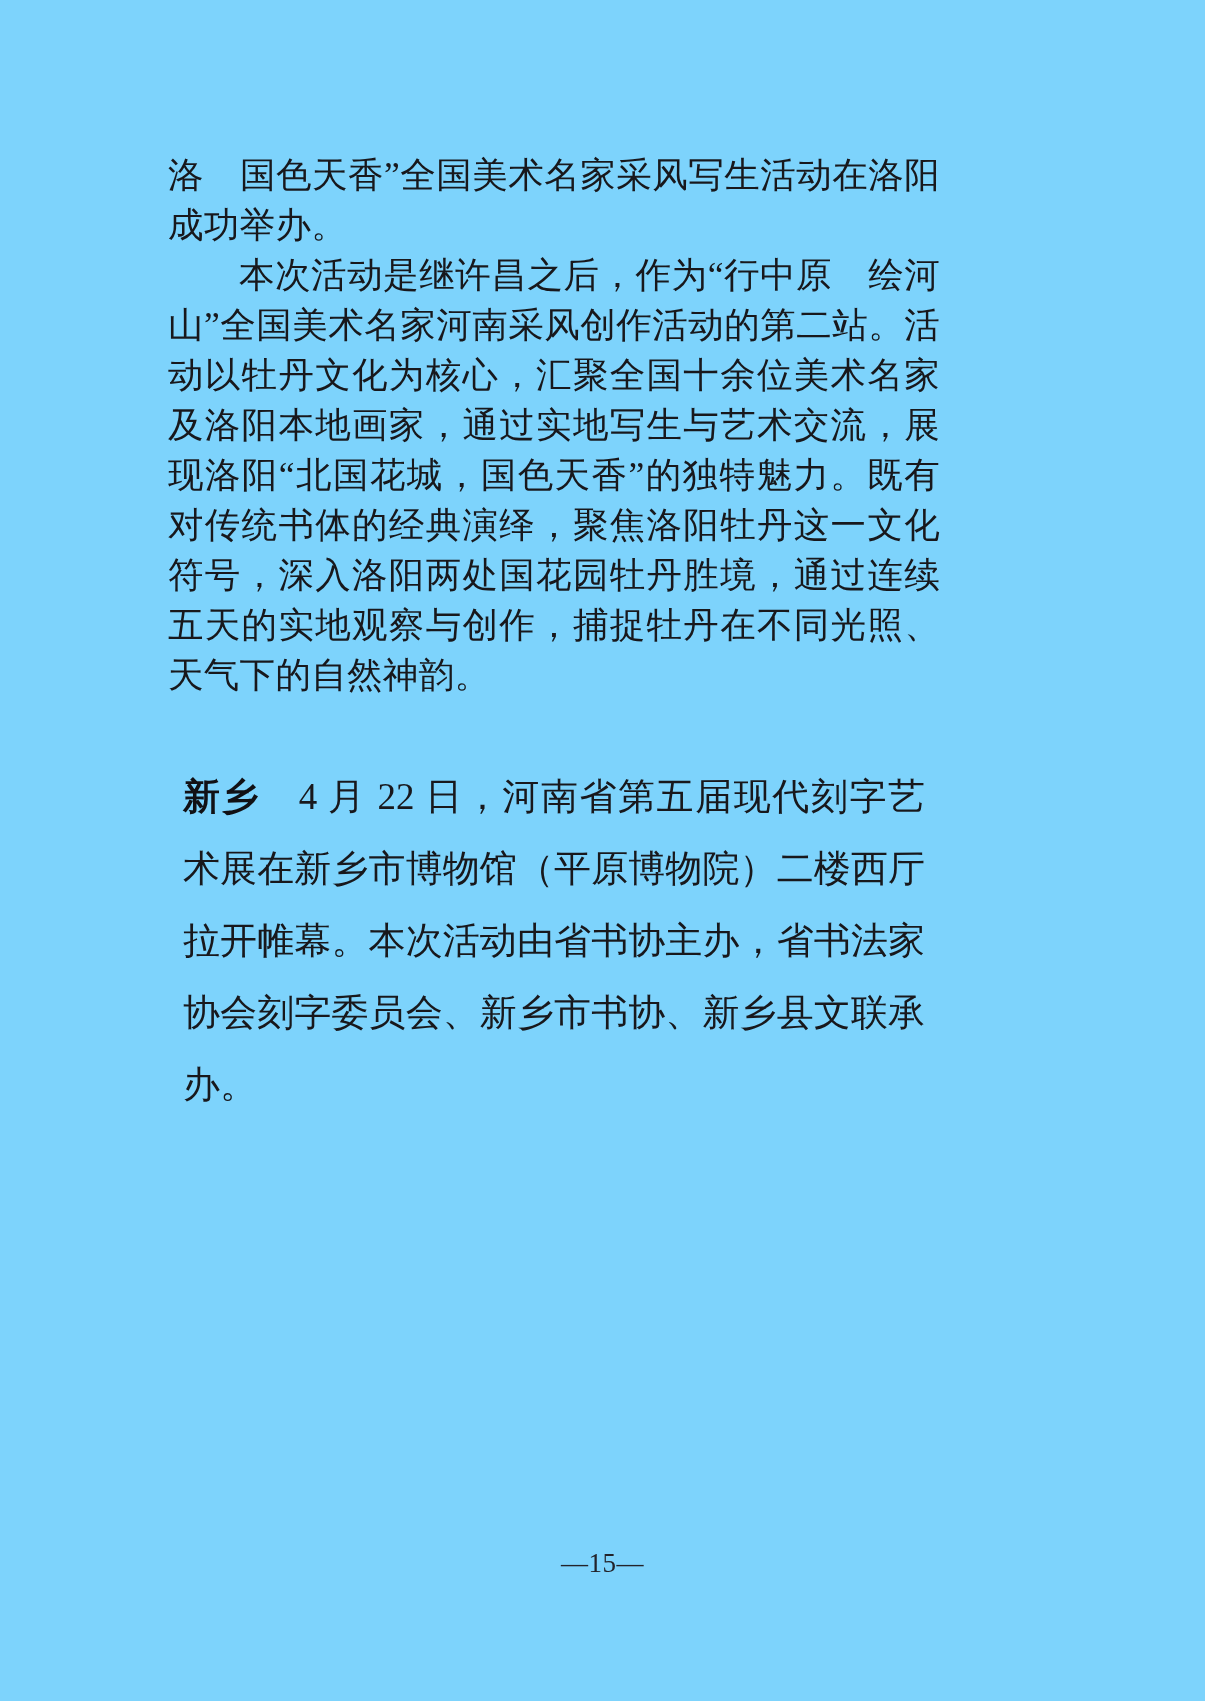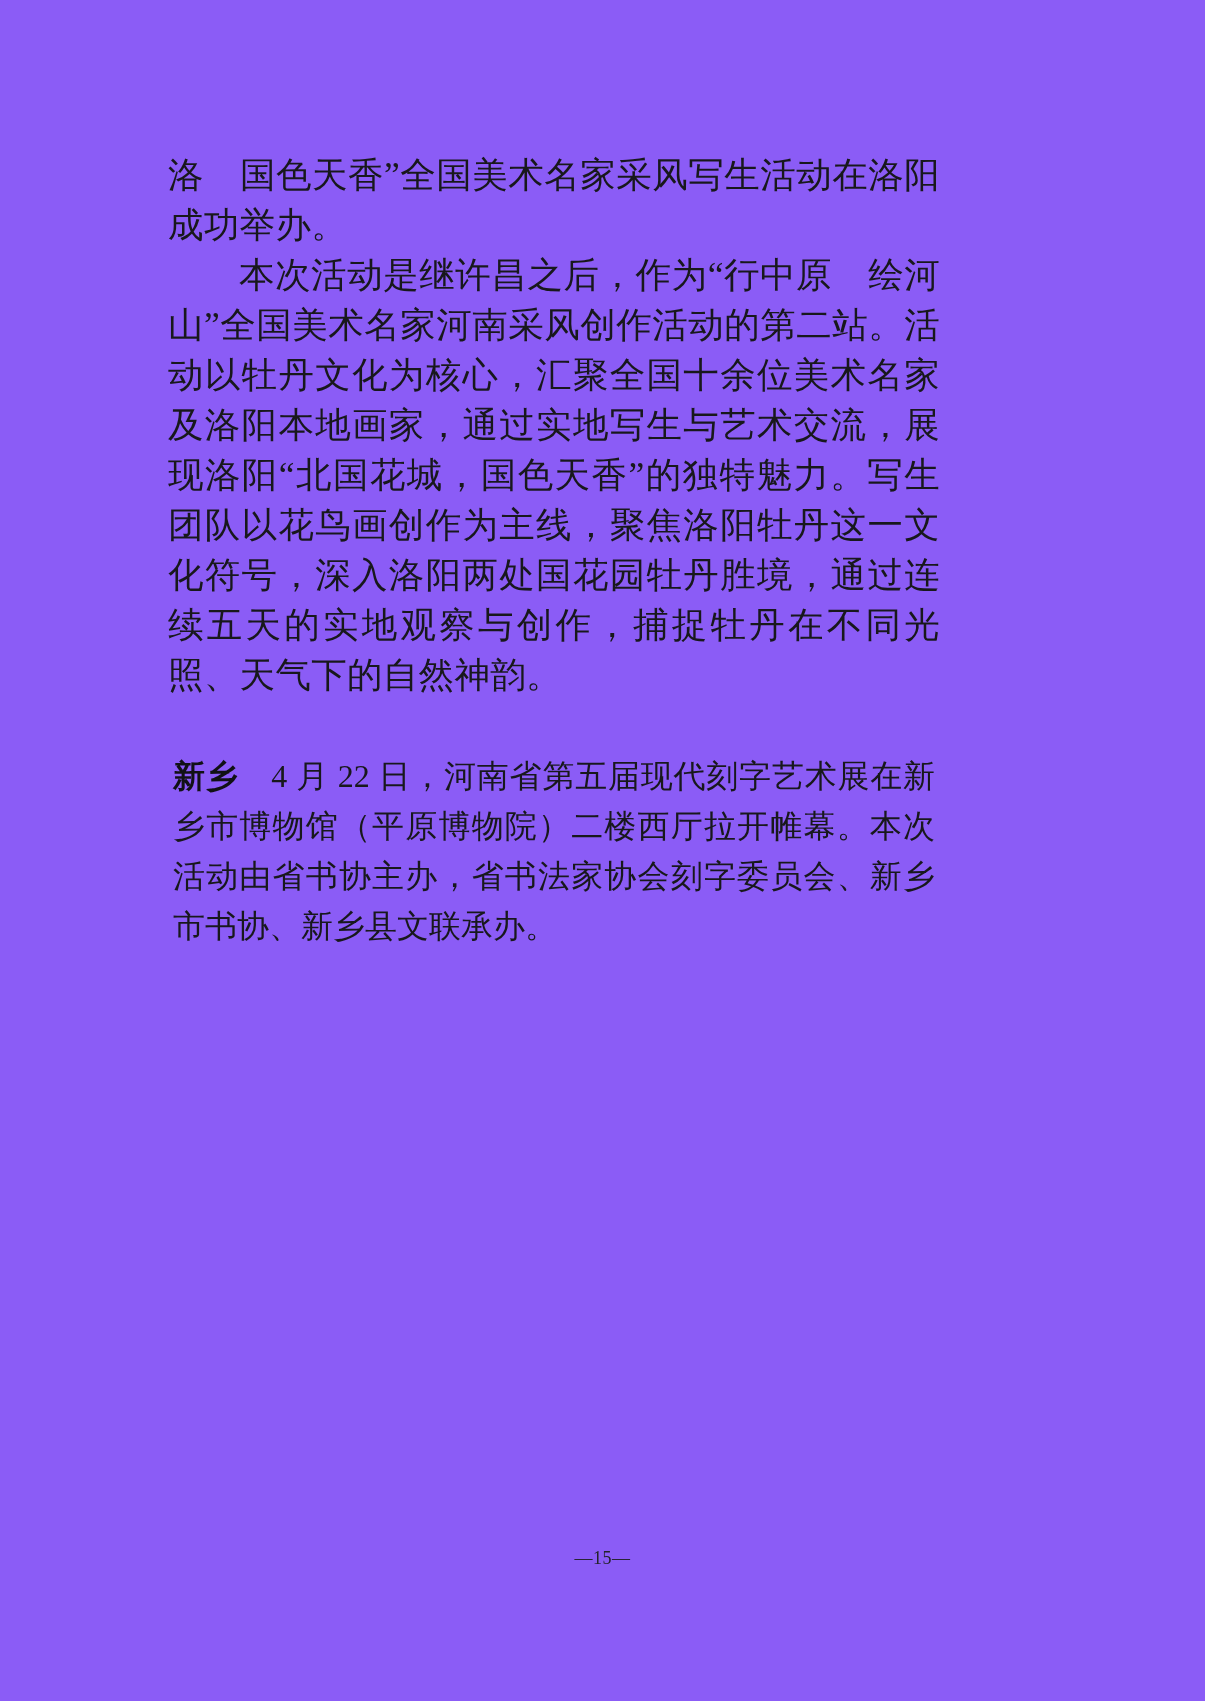--- a/index.html
+++ b/index.html
@@ -15,21 +15,21 @@
     position: relative;
     overflow: hidden;
   }
 
   .page {
     position: absolute;
     left: 0;
     top: 0;
     width: 1205px;
     height: 1701px;
-    background: #8b5cf6;
+    background: #7dd3fc;
   }
 
   .content {
     position: absolute;
     left: 168px;
     top: 150px;
     width: 772px;
   }
 
   
@@ -65,24 +65,24 @@
     word-break: break-all;
     margin: 0;
     font-family: "Liberation Sans", "DejaVu Sans", sans-serif;
     font-weight: bold;
     font-size: 35.5px;
     line-height: 50px;
   }
 
   
   .mixed-line {
-    margin: 5px;
+    margin: 15px;
     font-family: "Liberation Serif", "DejaVu Serif", serif;
-    font-size: 32px;
-    line-height: 50px;
+    font-size: 37px;
+    line-height: 72px;
     text-align: justify;
     text-justify: inter-character;
     word-break: break-all;
     color: #18181c;
   }
   .mixed-line .lead {
     font-family: "Liberation Sans", "DejaVu Sans", sans-serif;
     font-weight: bold;
     color: #111115;
   }
@@ -91,35 +91,35 @@
     margin: 0;
   }
 
   .footer {
     position: absolute;
     left: 0;
     top: 1548px;
     width: 1205px;
     text-align: center;
     font-family: "Liberation Serif", "DejaVu Serif", serif;
-    font-size: 18px;
+    font-size: 27px;
     color: #23232a;
     letter-spacing: 0.5px;
   }
 </style>
 </head>
 <body>
 
 <div class="page">
 
   <div class="content">
 
     <p class="para cont">洛　国色天香”全国美术名家采风写生活动在洛阳成功举办。</p>
 
-    <p class="para indent para-tight">本次活动是继许昌之后，作为“行中原　绘河山”全国美术名家河南采风创作活动的第二站。活动以牡丹文化为核心，汇聚全国十余位美术名家及洛阳本地画家，通过实地写生与艺术交流，展现洛阳“北国花城，国色天香”的独特魅力。写生团队以花鸟画创作为主线，聚焦洛阳牡丹这一文化符号，深入洛阳两处国花园牡丹胜境，通过连续五天的实地观察与创作，捕捉牡丹在不同光照、天气下的自然神韵。</p>
+    <p class="para indent para-tight">本次活动是继许昌之后，作为“行中原　绘河山”全国美术名家河南采风创作活动的第二站。活动以牡丹文化为核心，汇聚全国十余位美术名家及洛阳本地画家，通过实地写生与艺术交流，展现洛阳“北国花城，国色天香”的独特魅力。既有对传统书体的经典演绎，聚焦洛阳牡丹这一文化符号，深入洛阳两处国花园牡丹胜境，通过连续五天的实地观察与创作，捕捉牡丹在不同光照、天气下的自然神韵。</p>
 
     <div class="gap-before-heading"></div>
 
 
     <p class="mixed-line"><span class="lead">新乡</span><span>　4 月 22 日，河南省第五届现代刻字艺术展在新乡市博物馆（平原博物院）二楼西厅拉开帷幕。本次活动由省书协主办，省书法家协会刻字委员会、新乡市书协、新乡县文联承办。</span></p>
 
 
   </div>
 
   <div class="footer">—15—</div>

